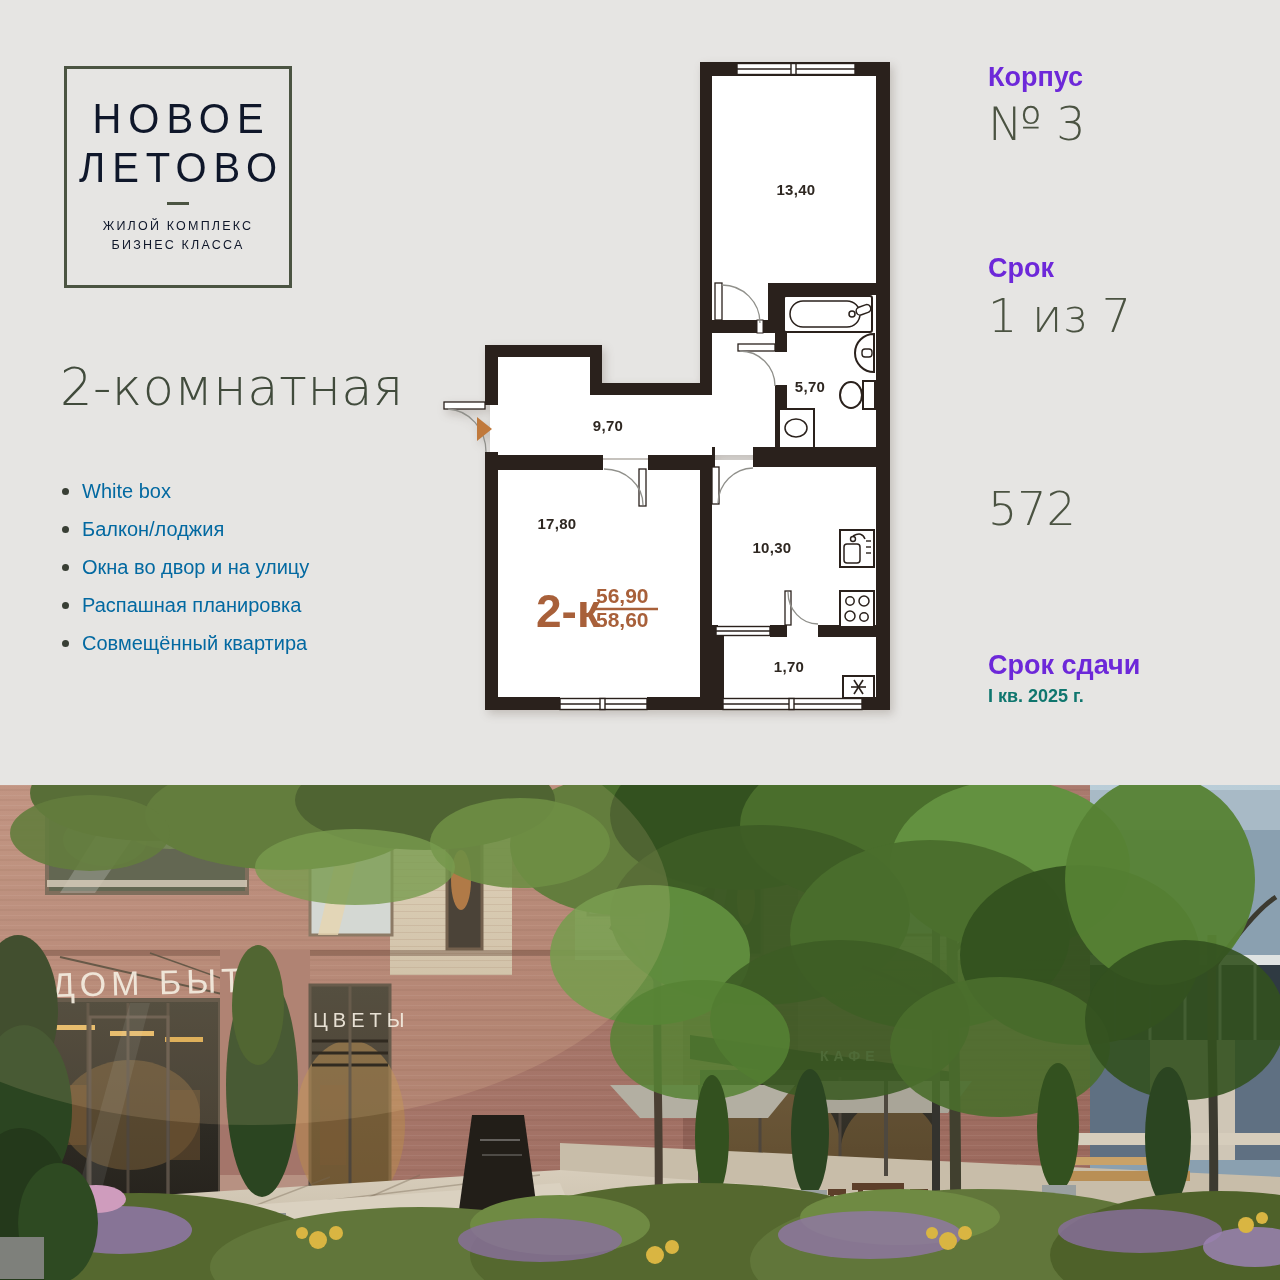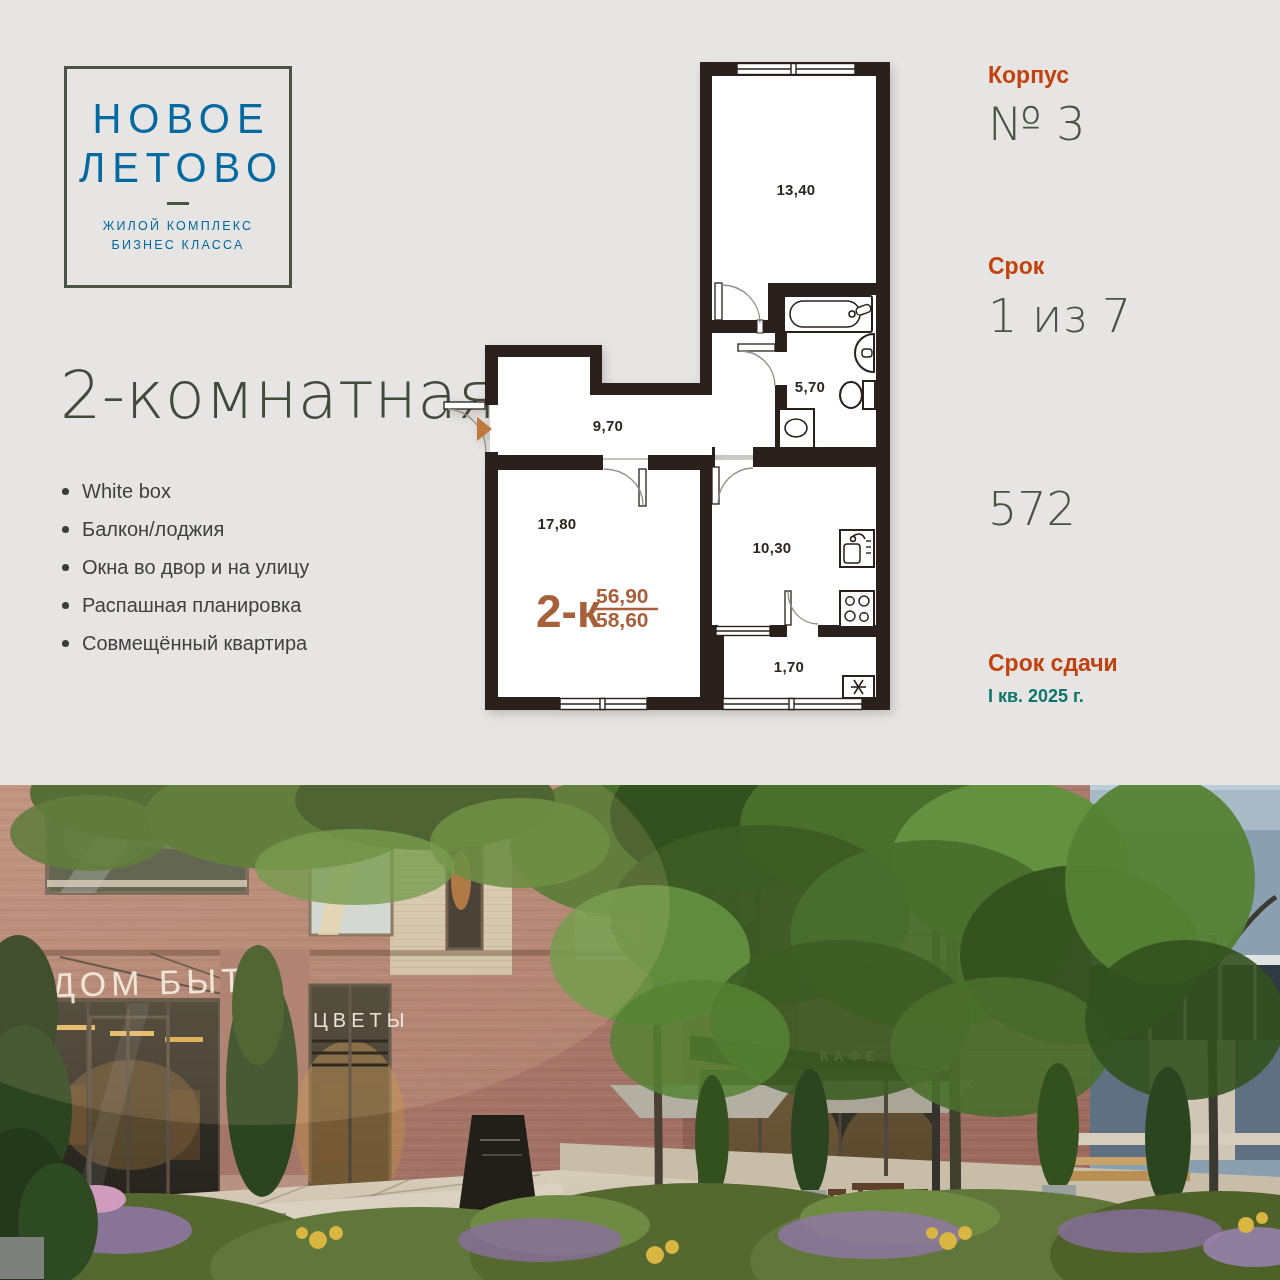--- a/index.html
+++ b/index.html
@@ -3,41 +3,41 @@
 <meta charset="utf-8">
 <style>
   html,body{margin:0;padding:0;background:#cfcfcd;}
   .page{position:relative;width:1280px;height:1280px;background:#e6e5e3;overflow:hidden;
         font-family:"Liberation Sans",sans-serif;color:#414b3c;}
   .thin{font-family:"DejaVu Sans Light","Liberation Sans",sans-serif;font-weight:300;}
 
   
   .logo-box{position:absolute;left:64px;top:66px;width:222px;height:216px;
     border:3px solid #4b5442;display:flex;flex-direction:column;justify-content:center;
-    align-items:center;text-align:center;color:#0369a1;}
+    align-items:center;text-align:center;color:#0f172a;}
   .logo-title{font-size:40px;line-height:1.12;letter-spacing:7px;text-indent:7px;
     transform:scaleY(1.08);}
   .logo-divider{width:22px;height:3px;background:#4b5442;margin:14px auto 12px auto;}
   .logo-sub{font-size:12.5px;font-weight:normal;letter-spacing:2.2px;line-height:1.55;}
 
   
-  .headline{position:absolute;left:60px;top:360px;font-size:65px;line-height:1.1;
+  .headline{position:absolute;left:60px;top:360px;font-size:51px;line-height:1.1;
     color:#414b3c;letter-spacing:.5px;}
   .features{position:absolute;left:62px;top:480px;margin:0;padding:0;list-style:none;
-    font-size:20px;color:#404040;}
+    font-size:20px;color:#0369a1;}
   .features li{margin-bottom:15px;white-space:nowrap;}
   .features li::before{content:"";display:inline-block;width:7px;height:7px;border-radius:50%;
     background:#393f35;margin-right:13px;vertical-align:3px;}
   .area-line{position:absolute;left:58px;top:640px;color:#4b5342;white-space:nowrap;}
   .area-value{font-size:97px;line-height:1;}
   .area-unit{font-size:45px;margin-left:16px;}
   .area-sup{font-size:27px;vertical-align:42px;}
 
   
-  .detail-label{position:absolute;left:988px;font-size:23px;font-weight:bold;color:#c2410c;
+  .detail-label{position:absolute;left:988px;font-size:27px;font-weight:bold;color:#6d28d9;
     white-space:nowrap;}
   .detail-value{position:absolute;left:988px;font-size:46px;color:#4b5342;white-space:nowrap;}
   .detail-value.orange{font-size:18px;font-weight:bold;color:#0f766e;}
 
   
   .plan{position:absolute;left:437px;top:52px;filter:drop-shadow(3px 4px 5px rgba(70,50,35,.22));}
   .plan text{font-family:"Liberation Sans",sans-serif;}
   .room-label{font-size:15px;font-weight:bold;fill:#2e2721;letter-spacing:.3px;}
   .plan-orange{fill:#a8603a;font-weight:bold;}
 

